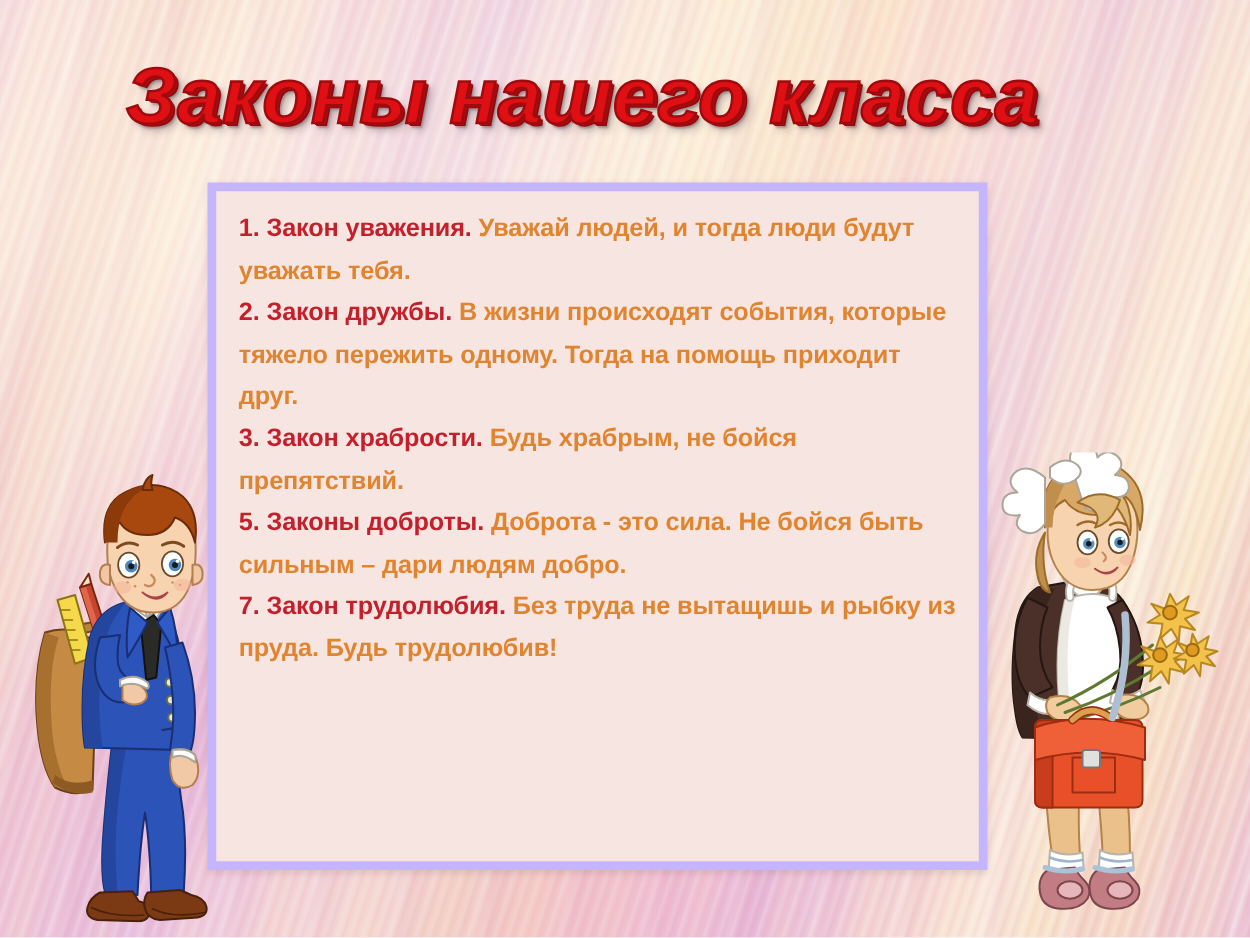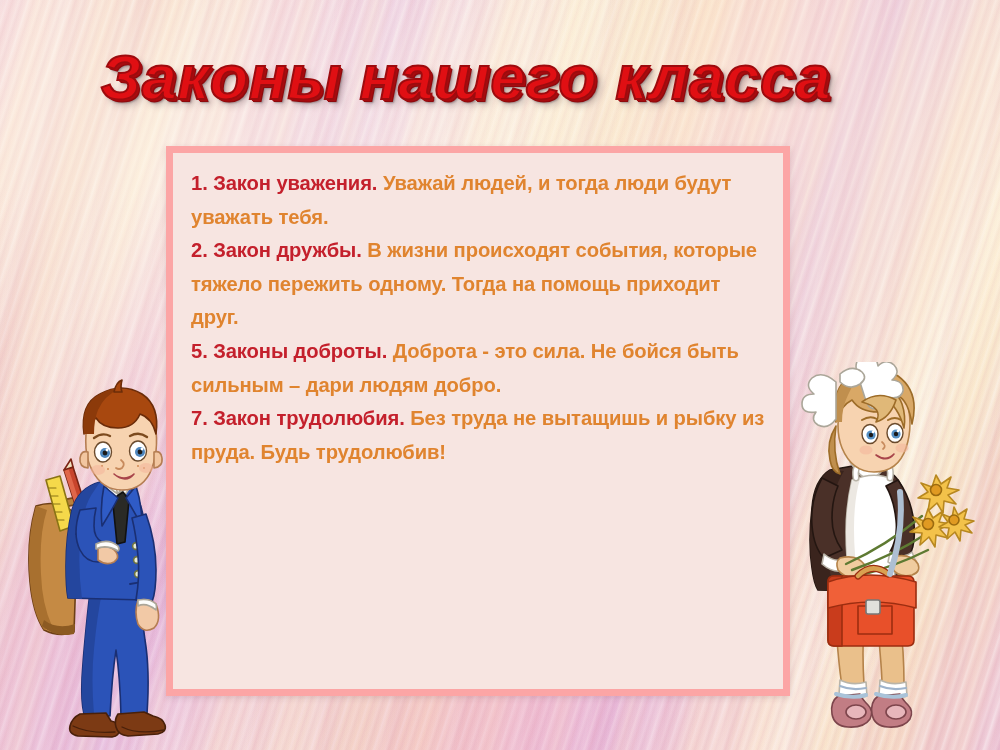--- a/index.html
+++ b/index.html
@@ -107,21 +107,21 @@
     line-height: 1.05;
   }
 
   
   #panel {
     position: absolute;
     left: 166px;
     top: 146px;
     width: 624px;
     height: 550px;
-    background: #fca5a5;
+    background: #c4b5fd;
     padding: 7px;
     box-sizing: border-box;
     box-shadow: 0 2px 6px rgba(120,80,90,0.18);
     z-index: 5;
   }
   #panel-inner {
     width: 100%;
     height: 100%;
     background: #f7e5e1;
     box-sizing: border-box;
@@ -171,20 +171,25 @@
         <span class="head">Закон уважения.</span>
         <span>Уважай людей, и тогда люди будут уважать тебя.</span>
       </p>
 
       <p class="law">
         <span class="head">2.</span>
         <span class="head">Закон дружбы.</span>
         <span>В жизни происходят события, которые тяжело пережить одному. Тогда на помощь приходит друг.</span>
       </p>
 
+      <p class="law">
+        <span class="head">3.</span>
+        <span class="head">Закон храбрости.</span>
+        <span>Будь храбрым, не бойся препятствий.</span>
+      </p>
 
 
       <p class="law">
         <span class="head">5.</span>
         <span class="head">Законы доброты.</span>
         <span>Доброта -  это сила. Не бойся быть сильным – дари людям добро.</span>
       </p>
 
 
       <p class="law">

